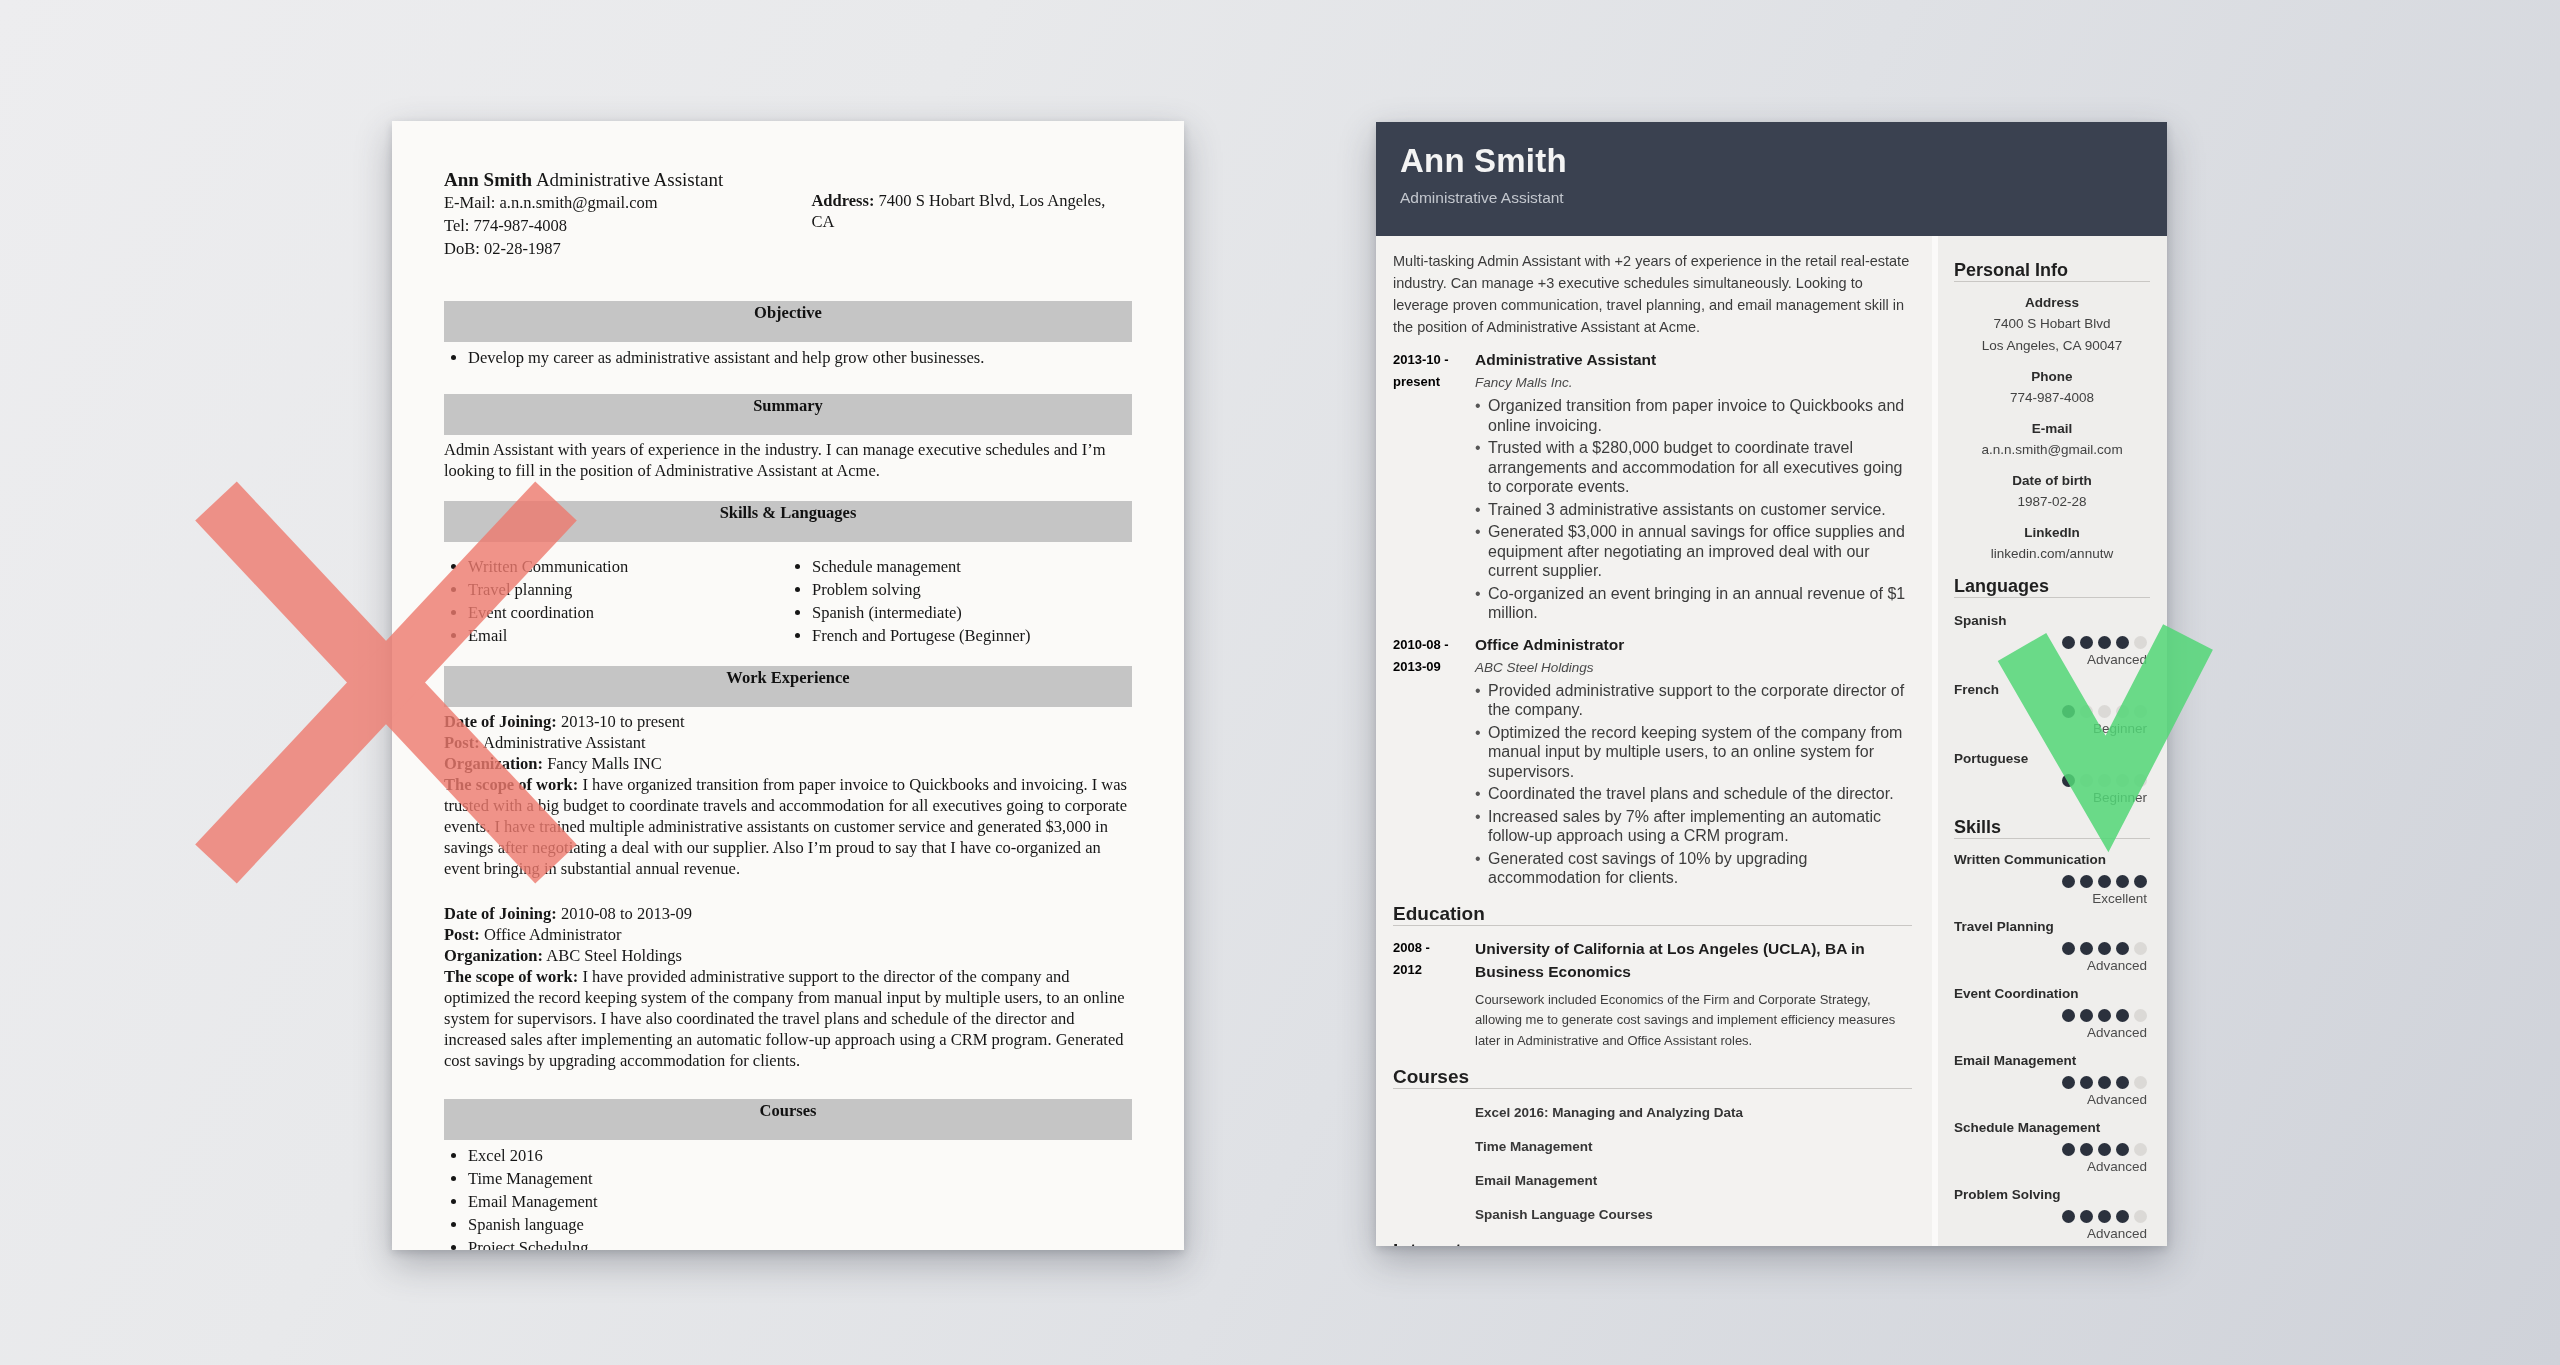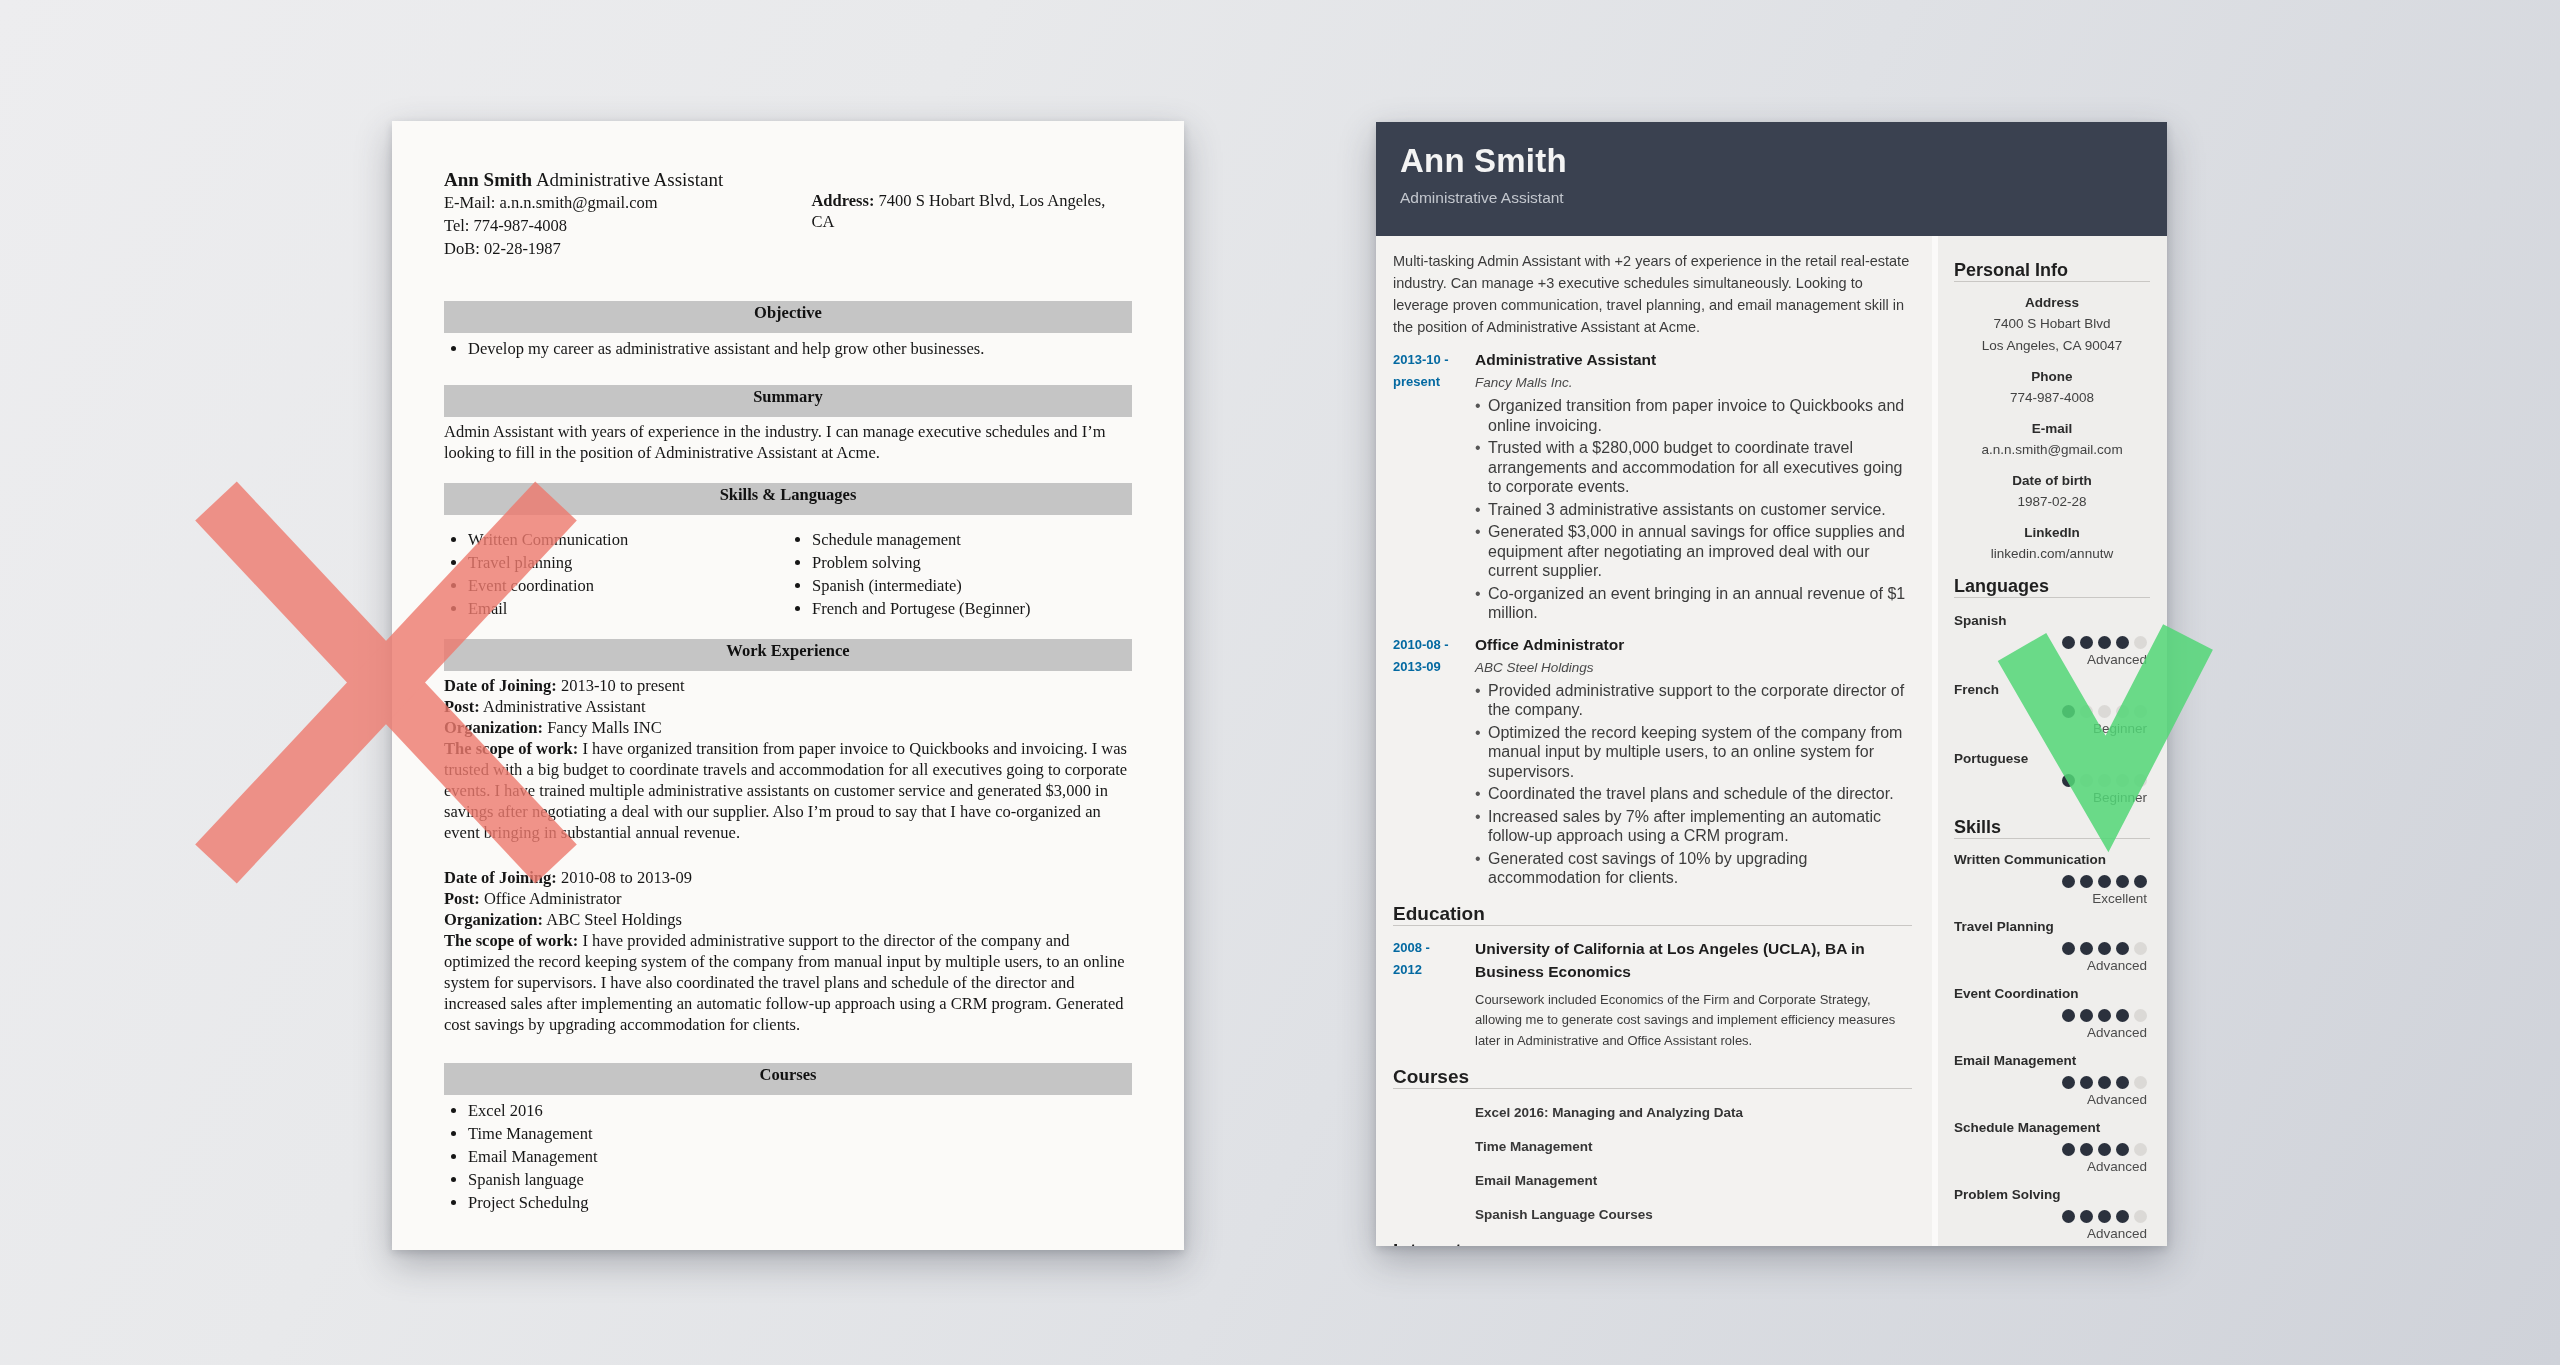--- a/index.html
+++ b/index.html
@@ -22,21 +22,21 @@
   }
   .bad-name-line { font-size:19px; }
   .bad-name { font-weight:bold; }
   .bad-contact { display:flex; }
   .bad-contact-left { width:368px; }
   .bad-contact-left div { margin-top:2px; }
   .bad-contact-right b { font-weight:bold; }
   .bar {
     background:var(--bar-gray,#c5c5c5);
     text-align:center; font-weight:bold; font-size:16.5px;
-    height:32px; line-height:24px; color:#111;
+    height:41px; line-height:24px; color:#111;
   }
   .bar.m-objective { margin-top:42px; }
   .bar.m-summary  { margin-top:26px; }
   .bar.m-skills   { margin-top:20px; }
   .bar.m-work     { margin-top:20px; }
   .bar.m-courses  { margin-top:28px; }
   .bad-doc ul { list-style:disc outside; margin-top:5px; padding-left:24px; }
   .bad-doc li { margin-top:2px; }
   .bad-summary-text { margin-top:4px; }
   .skills-cols { display:flex; margin-top:12px; }
@@ -61,21 +61,21 @@
   .col-divider { width:6px; flex:none; background:#fbfaf9; }
   .good-side { flex:1; background:var(--good-side-bg,#efeeec); padding:12px 17px 0 16px; overflow:hidden; }
 
   .summary { font-size:14.5px; line-height:22px; color:#3b3b3b; }
   .good-main h2, .good-side h2 {
     font-size:19px; font-weight:bold; color:#1f1f1f;
     border-bottom:1px solid #c9c7c4; margin-top:15px;
   }
   .good-side h2 { font-size:18px; margin-top:12px; }
   .entry { display:flex; margin-top:11px; }
-  .dates { width:82px; flex:none; font-size:13px; font-weight:bold; color:#0369a1; line-height:22px; }
+  .dates { width:82px; flex:none; font-size:13px; font-weight:bold; color:#000000; line-height:22px; }
   .econtent { flex:1; }
   .etitle { font-size:15.5px; font-weight:bold; color:#1d1d1d; line-height:22px; }
   .ecompany { font-size:13.5px; font-style:italic; color:#4a4a4a; margin-top:4px; }
   .ebullets { list-style:none; margin-top:6px; }
   .ebullets li {
     position:relative; padding-left:13px;
     font-size:16px; color:#3c3c3c; line-height:19.5px; margin-top:3px;
   }
   .ebullets li::before { content:"•"; position:absolute; left:0; color:#555; }
   .degree { font-size:15.5px; font-weight:bold; color:#1d1d1d; line-height:23px; }

